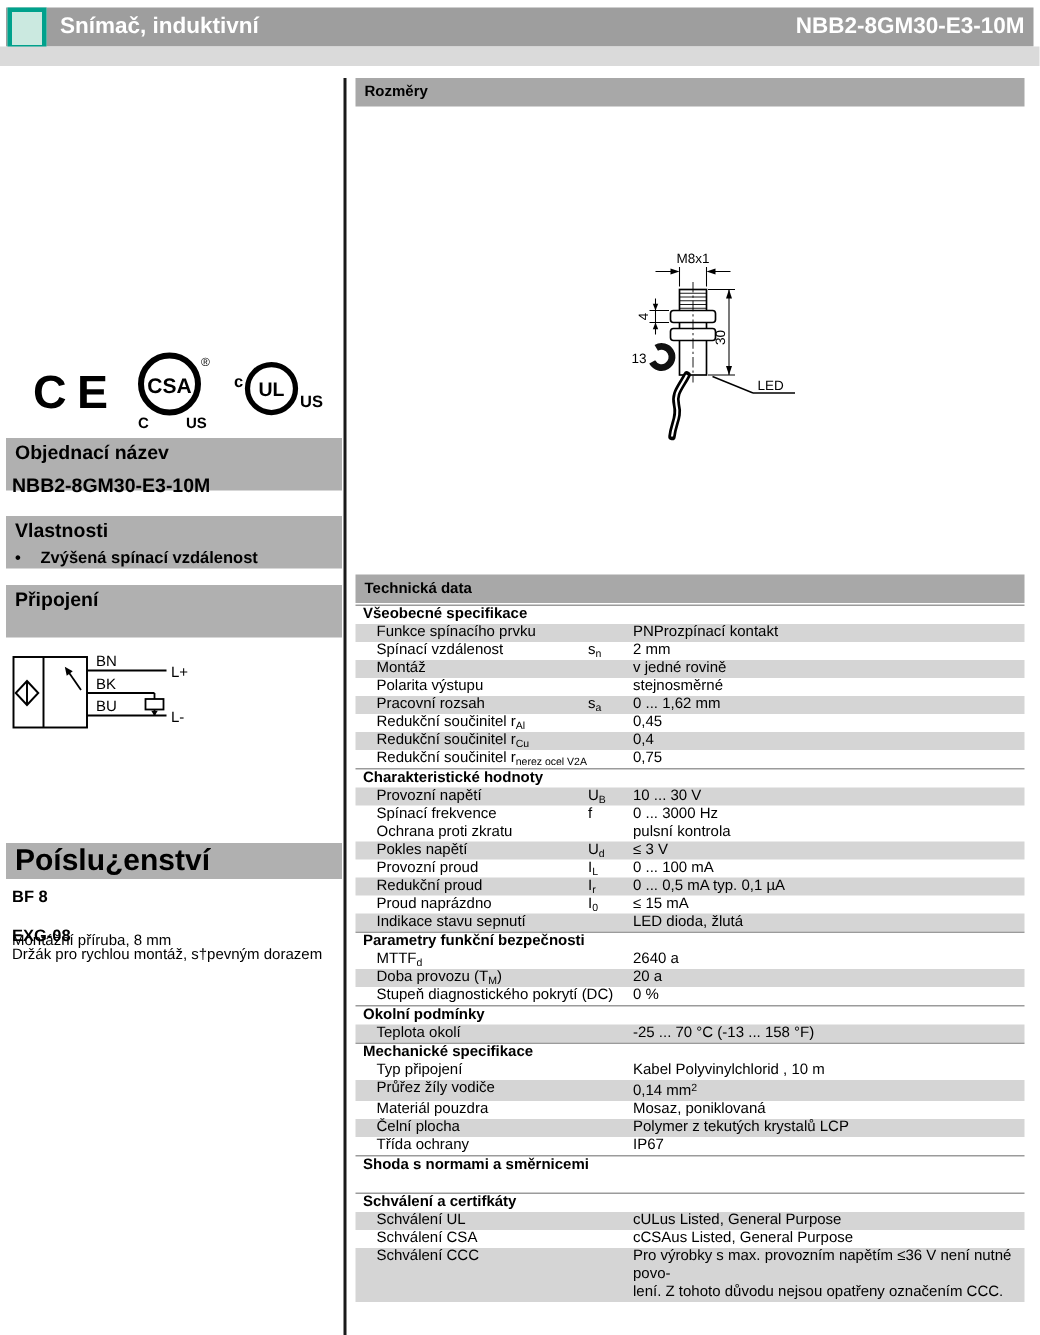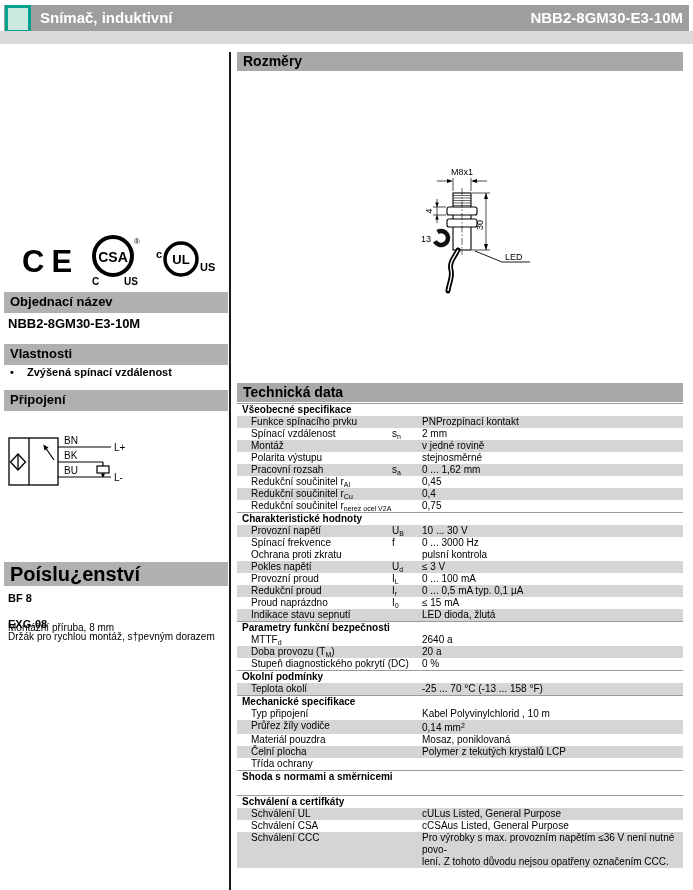--- a/index.html
+++ b/index.html
@@ -9,32 +9,32 @@
   }
   
   .topbar{position:absolute;left:4px;top:5px;width:685px;height:26px;background:#9e9e9e;text-align:center;}
   .topbar .ttl{position:absolute;left:36px;top:0;line-height:26px;font-size:15px;font-weight:bold;color:#fff;}
   .topbar .prod{position:absolute;right:6px;top:0;line-height:26px;font-size:15px;font-weight:bold;color:#fff;}
   .subband{position:absolute;left:0;top:31px;width:693px;height:13px;background:#dadada;}
   .brandicon{position:absolute;left:5px;top:5px;width:20px;height:22px;background:#cbe9e0;border:3px solid #00a18c;}
   
   .vline{position:absolute;left:229px;top:52px;width:2px;height:838px;background:#1a1a1a;}
   
-  .lhead{position:absolute;left:4px;width:224px;height:21px;background:#b0b0b0;
+  .lhead{position:absolute;left:4px;width:224px;height:35px;background:#b0b0b0;
          font-weight:bold;font-size:13px;line-height:19px;padding-left:6px;box-sizing:border-box;}
   .lhead.big{height:24px;line-height:24px;font-size:20px;}
   .ordval{position:absolute;left:8px;top:316px;font-size:13px;font-weight:bold;}
   .feature{position:absolute;left:10px;top:366px;font-size:11px;font-weight:bold;}
   .feature .bullet{display:inline-block;width:17px;}
   .acc-name{position:absolute;left:8px;font-size:11px;font-weight:bold;}
   .acc-desc{position:absolute;left:8px;font-size:10px;}
   .marks{position:absolute;left:0;top:228px;width:228px;height:64px;}
   
   .rhead{position:absolute;left:237px;width:446px;height:19px;background:#a8a8a8;
-         font-weight:bold;font-size:14px;line-height:19px;padding-left:6px;box-sizing:border-box;}
+         font-weight:bold;font-size:10px;line-height:19px;padding-left:6px;box-sizing:border-box;}
   
   .tech-table{position:absolute;left:237px;top:403px;width:446px;font-size:10px;}
   .trow{position:relative;box-sizing:border-box;}
   .trow.sec{border-top:1px solid #9b9b9b;font-weight:bold;font-size:10px;line-height:12px;min-height:12.7px;padding-left:5px;}
   .trow.gap{height:12px;}
   .trow.data{min-height:12px;line-height:12px;padding-left:185px;}
   .trow.data.shade{background:#d5d5d5;}
   .trow .lbl{position:absolute;left:14px;top:0;white-space:nowrap;}
   .trow .lbl.ind2{left:30px;}
   .trow .sym{position:absolute;left:155px;top:0;white-space:nowrap;}
@@ -308,20 +308,21 @@
       <span class="val">Mosaz, poniklovaná</span>
     </div>
     <div class="trow data shade">
       <span class="lbl">Čelní plocha</span>
       <span class="sym"></span>
       <span class="val">Polymer z tekutých krystalů LCP</span>
     </div>
     <div class="trow data">
       <span class="lbl">Třída ochrany</span>
       <span class="sym"></span>
+      <span class="val">IP67</span>
     </div>
     <div class="trow sec"><span class="seclbl">Shoda s normami a směrnicemi</span></div>
     <div class="trow gap"></div>
     <div class="trow sec"><span class="seclbl">Schválení a certifkáty</span></div>
     <div class="trow data shade">
       <span class="lbl">Schválení UL</span>
       <span class="sym"></span>
       <span class="val">cULus Listed, General Purpose</span>
     </div>
     <div class="trow data">

